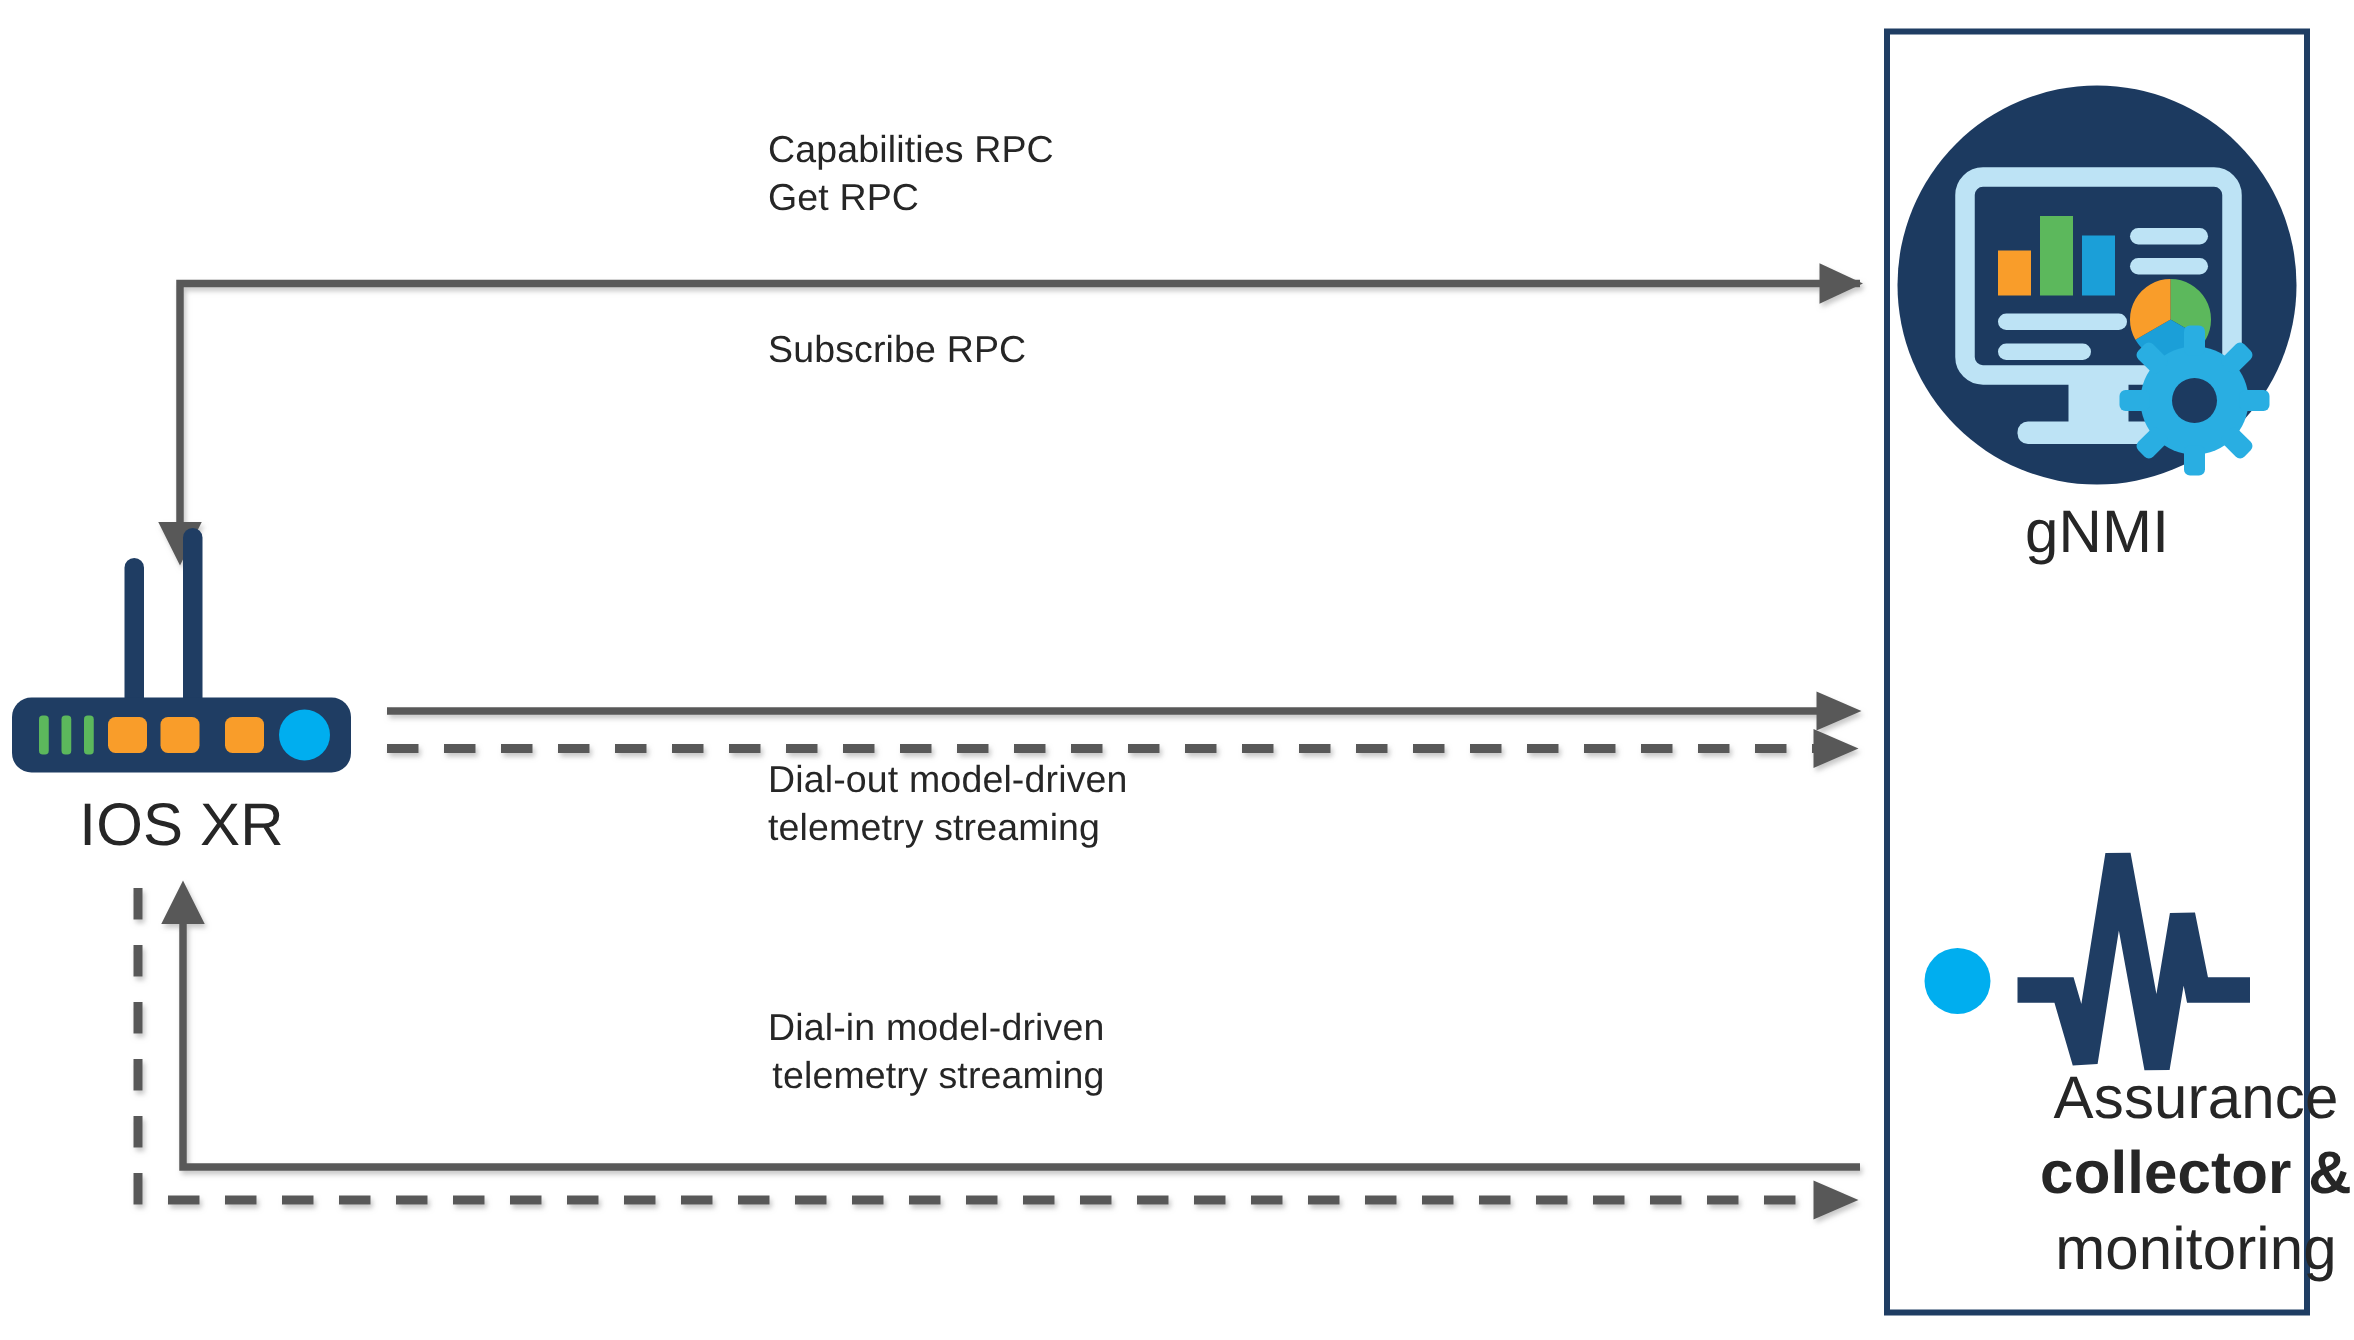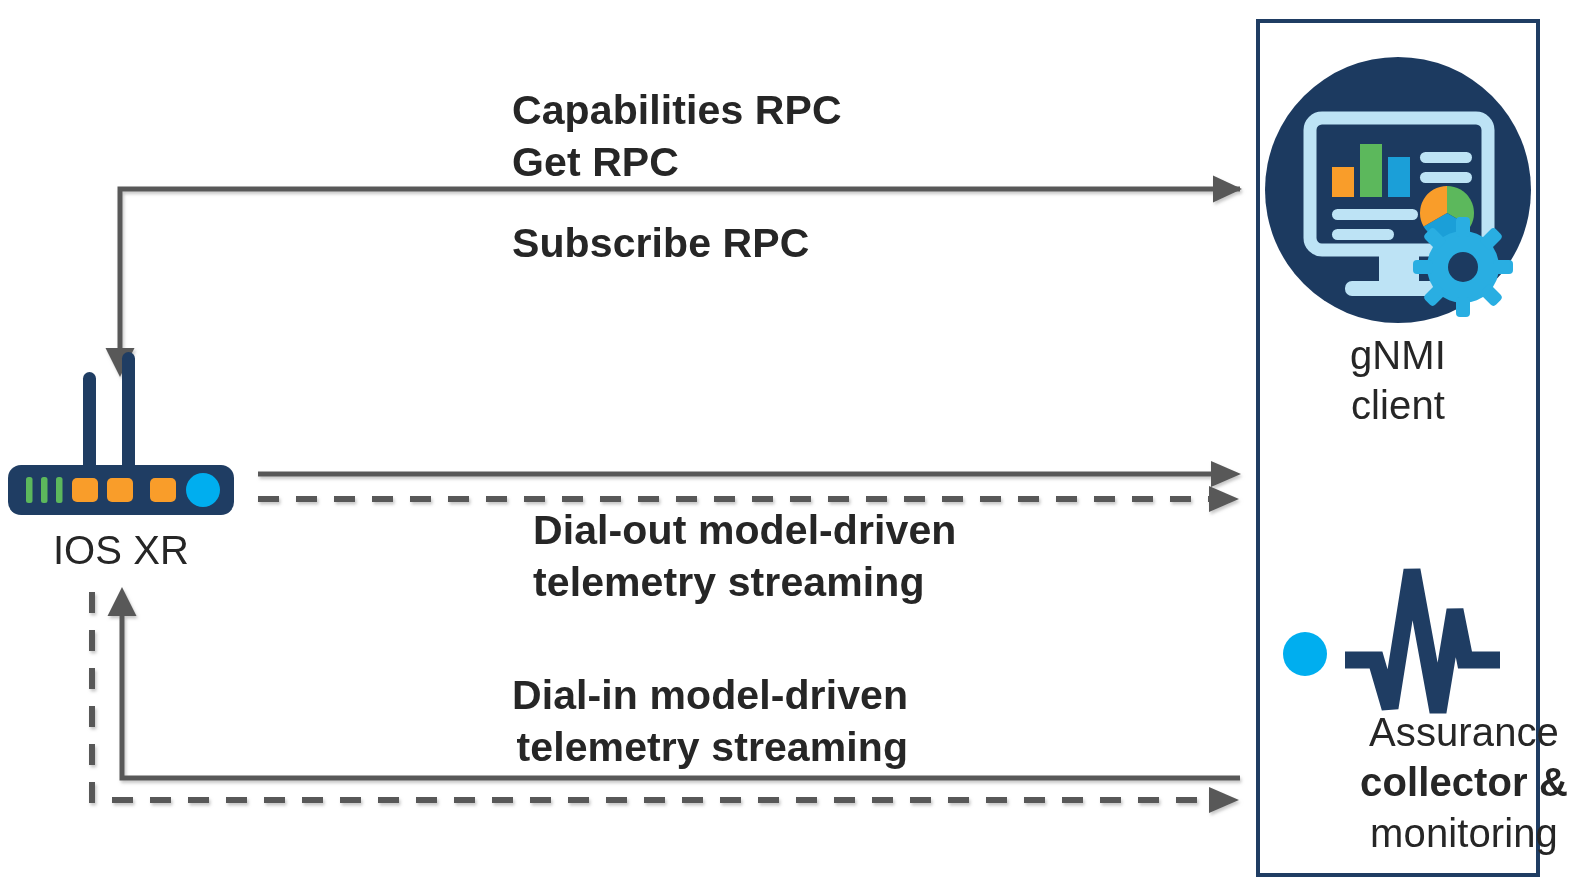--- a/index.html
+++ b/index.html
@@ -17,21 +17,21 @@
   }
   .lbl {
     position: absolute;
     color: #262626;
     font-family: "Liberation Sans", sans-serif;
     font-weight: 400;
     line-height: 1.26;
     white-space: pre;
     letter-spacing: 0.1px;
   }
-  .lbl-flow { font-size: 41px; font-weight: bold; }
+  .lbl-flow { font-size: 25px; }
   .lbl-node { font-size: 40px; text-align: center; }
 
   
   #right-box {
     position: absolute;
     left: 1256px;
     top: 19px;
     width: 284px;
     height: 858px;
     border: 4px solid #1F3D63;
@@ -169,35 +169,34 @@
 
   <div class="txt-blk" style="left:512px; top:85px;">
     <div class="lbl lbl-flow" style="position:relative;">Capabilities RPC</div>
     <div class="lbl lbl-flow" style="position:relative;">Get RPC</div>
   </div>
 
   <div class="txt-blk" style="left:512px; top:218px;">
     <div class="lbl lbl-flow" style="position:relative;text-align:right;">Subscribe RPC</div>
   </div>
 
-  <div class="txt-blk" style="left:533px; top:505px;">
+  <div class="txt-blk" style="left:512px; top:505px;">
     <div class="lbl lbl-flow" style="position:relative;">Dial-out model-driven</div>
     <div class="lbl lbl-flow" style="position:relative;">telemetry streaming</div>
   </div>
 
   <div class="txt-blk" style="left:512px; top:670px;text-align:right;">
     <div class="lbl lbl-flow" style="position:relative;">Dial-in model-driven</div>
     <div class="lbl lbl-flow" style="position:relative;">telemetry streaming</div>
   </div>
 
   <div class="lbl lbl-node" style="left:0px; top:525px; width:242px;">IOS XR</div>
 
   <div class="txt-blk" style="left:1262px; top:330px; width:272px; text-align:center;">
     <div class="lbl lbl-node" style="position:relative; width:100%;">gNMI</div>
-    <div class="lbl lbl-node" style="position:relative; width:100%;">client</div>
   </div>
 
   <div class="txt-blk" style="left:1328px; top:707px; width:272px; text-align:center;">
     <div class="lbl lbl-node" style="position:relative; width:100%;">Assurance</div>
     <div class="lbl lbl-node" style="position:relative; width:100%;font-weight:bold;">collector &amp;</div>
     <div class="lbl lbl-node" style="position:relative; width:100%;">monitoring</div>
   </div>
 
 </div>
 

